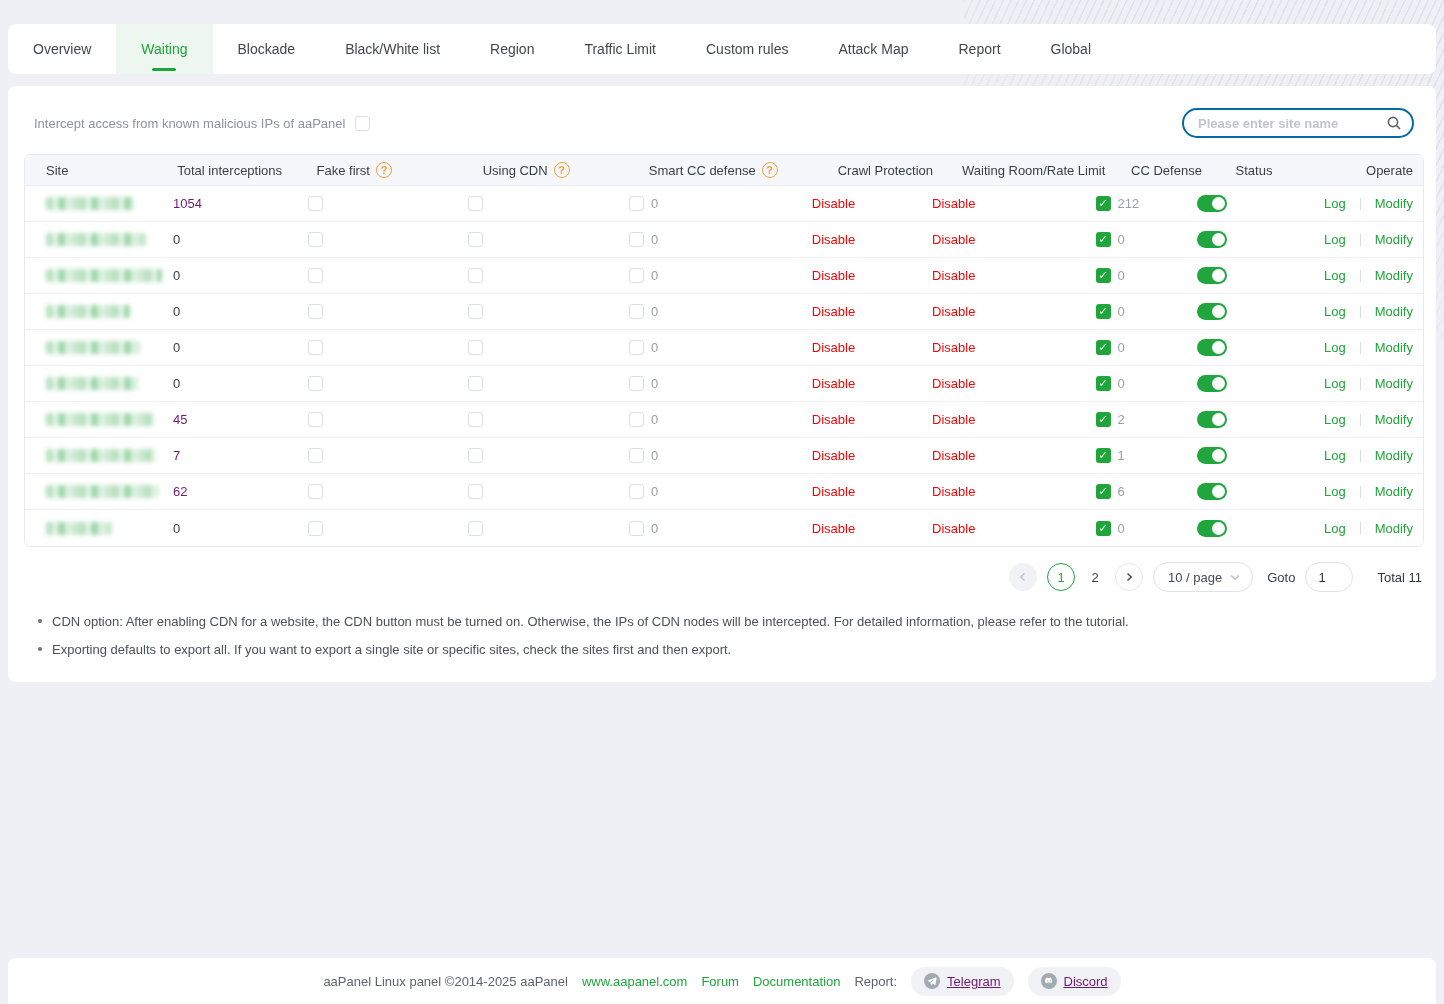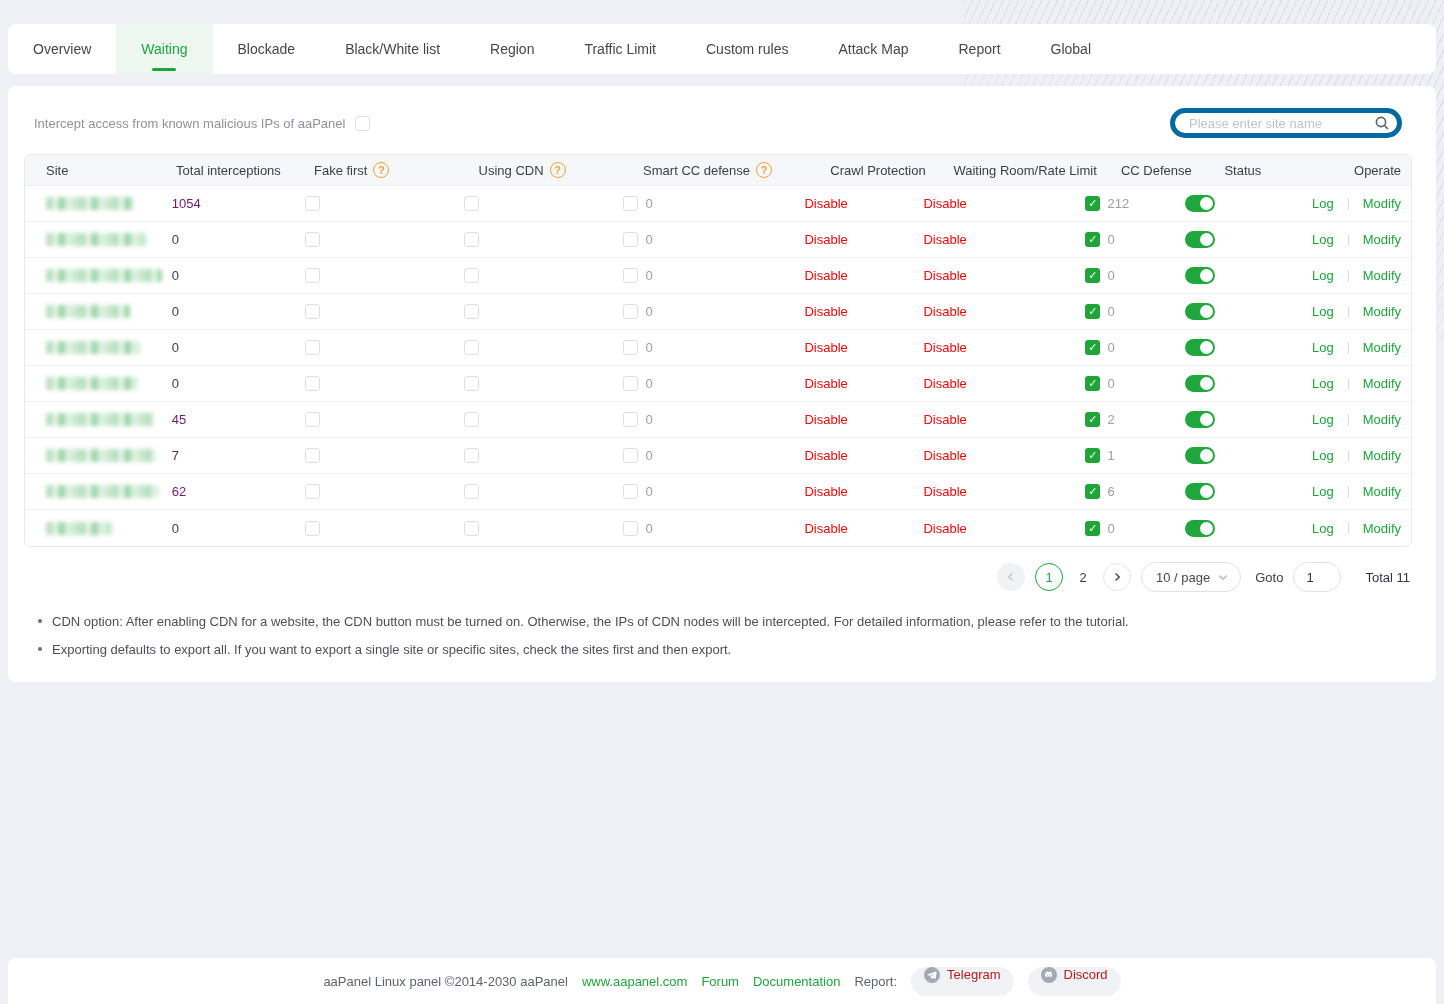--- a/index.html
+++ b/index.html
@@ -42,38 +42,39 @@
   .tab.active::after {
     content:""; position:absolute; left:50%; bottom:3px; transform:translateX(-50%);
     width:24px; height:3px; background:#20a53a; border-radius:2px;
   }
 
   
   .card {
     margin:12px 8px 0 8px;
     background:#fff;
     border-radius:8px;
-    padding:16px 24px 18px 16px;
+    padding:16px 12px 18px 16px;
   }
   .toolbar {
     display:flex; align-items:center; justify-content:space-between;
     padding:6px 2px 16px 10px;
   }
   .intercept { display:flex; align-items:center; gap:10px; font-size:13px; color:#8d939c; cursor:pointer; }
   .checkbox {
     width:15px; height:15px; border:1px solid #dcdfe6; border-radius:3px; background:#fff;
     display:inline-block; flex:0 0 auto;
   }
   .search-wrap {
     position:relative; width:232px; height:30px; margin-right:8px;
   }
   .search-wrap input {
-    width:100%; height:100%; border:5px solid #0369a1; border-radius:15px;
+    width:100%; height:100%; border:2px solid #0369a1; border-radius:15px;
     padding:0 34px 0 14px; font-size:13px; color:#333; outline:none;
     font-family:"Liberation Sans", sans-serif;
+    font-weight:bold;
   }
   .search-wrap input::placeholder { color:#c0c4cc; }
   .search-ic { position:absolute; right:12px; top:7px; cursor:pointer; }
 
   
   .table {
     border:1px solid #e7eaf0; border-radius:6px; overflow:hidden;
     font-size:13px;
   }
   .thead {
@@ -163,23 +164,23 @@
 
   
   .footer {
     position:absolute; left:8px; right:8px; bottom:0; height:46px;
     background:#fff; border-radius:8px 8px 0 0;
     display:flex; align-items:center; justify-content:center;
     gap:14px; font-size:13px; color:#5d646c; z-index:1;
   }
   .f-link { color:#21a53d; text-decoration:none; cursor:pointer; }
   .f-pill {
-    display:flex; align-items:flex-start; gap:7px;
+    display:flex; align-items:center; gap:7px;
     background:#f1f2f5; border-radius:15px; height:29px; padding:0 13px;
-    color:#b91c1c; cursor:pointer;
+    color:#701a75; cursor:pointer;text-decoration:underline;
   }
   svg { display:block; }
 </style>
 </head>
 <body>
 
 <div class="stripes"></div>
 
 <div class="layer">
 
@@ -641,21 +642,21 @@
 
     <ul class="notes">
       <li>CDN option: After enabling CDN for a website, the CDN button must be turned on. Otherwise, the IPs of CDN nodes will be intercepted. For detailed information, please refer to the tutorial.</li>
       <li>Exporting defaults to export all. If you want to export a single site or specific sites, check the sites first and then export.</li>
     </ul>
 
   </section>
 </div>
 
 <footer class="footer">
-  <span>aaPanel Linux panel ©2014-2030 aaPanel</span>
+  <span>aaPanel Linux panel ©2014-2025 aaPanel</span>
   <a class="f-link">www.aapanel.com</a>
   <a class="f-link">Forum</a>
   <a class="f-link">Documentation</a>
   <span>Report:</span>
   <span class="f-pill">
     <span>
       <svg width="16" height="16" viewBox="0 0 16 16">
           <circle cx="8" cy="8" r="8" fill="#a4aab2"></circle>
           <path d="M11.7 4.6 3.9 7.6c-.4.15-.38.5.03.62l1.97.62 1.2 2.7c.15.33.42.36.64.12l1.07-1.1 2.05 1.5c.3.2.57.08.65-.28l1.1-6.5c.1-.5-.25-.78-.94-.66zM6.3 8.7l4.3-2.7-3.4 3.3-.13 1.5-.77-2.1z" fill="#fff"></path>
         </svg>

